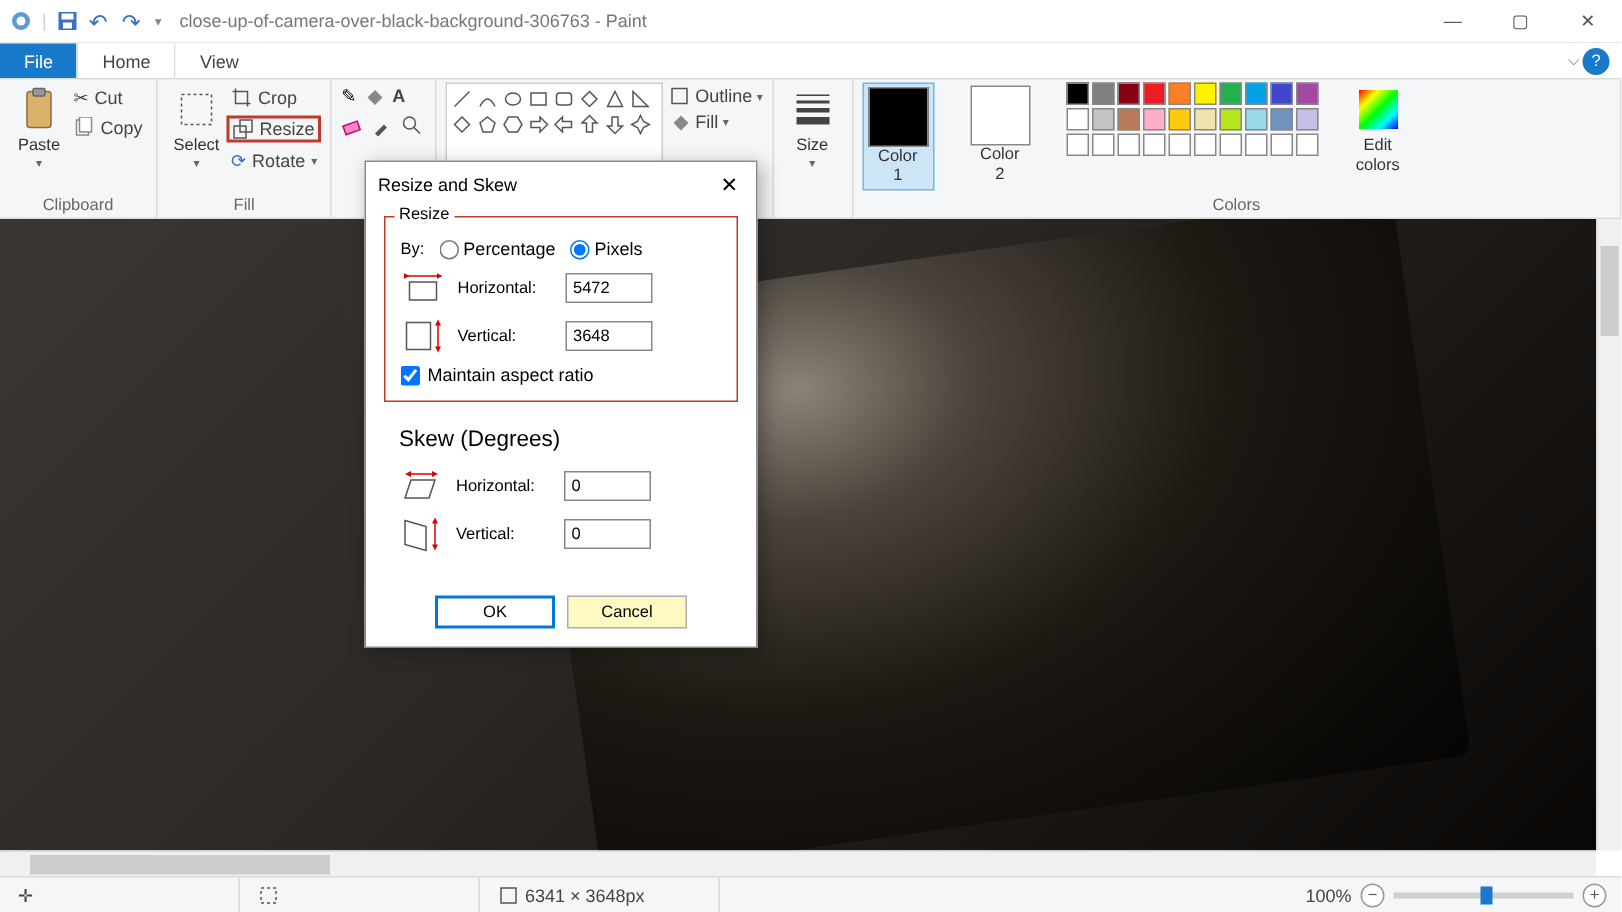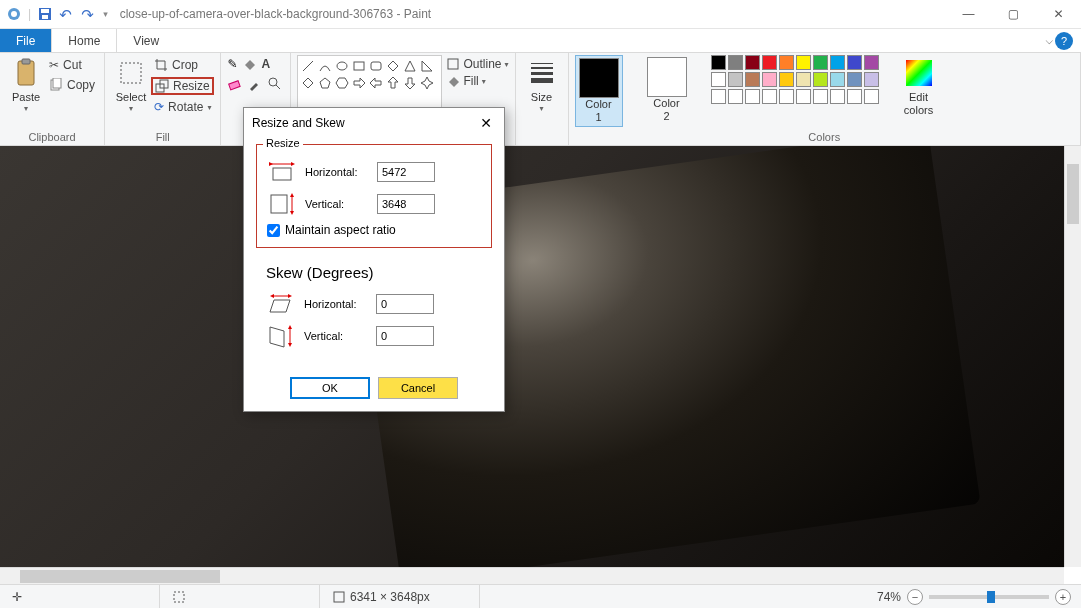--- a/index.html
+++ b/index.html
@@ -59,21 +59,21 @@
 .fieldset.plain { border: none; padding: 4px 10px 10px 10px; }
 .fieldset .legend { position: absolute; top: -8px; left: 6px; background: #fff; padding: 0 3px; font-size: 11px; }
 .row { display: flex; align-items: center; margin: 6px 0; gap: 10px; }
 .row label { font-size: 11px; white-space: nowrap; }
 .rb { display: flex; align-items: center; gap: 3px; font-size: 11px; }
 .rb input { margin: 0; }
 .dim-ico { width: 28px; height: 26px; display: inline-flex; align-items: center; justify-content: center; }
 .txtin { width: 58px; height: 20px; border: 1px solid #888; padding: 0 4px; font-size: 11px; }
 .cb { display: flex; align-items: center; gap: 5px; font-size: 11px; }
 .dlg-btns { display: flex; gap: 8px; justify-content: center; }
-.dlg-btns button { width: 80px; height: 22px; font-size: 11px; background: #fde047; border: 1px solid #adadad; }
+.dlg-btns button { width: 80px; height: 22px; font-size: 11px; background: #fef9c3; border: 1px solid #adadad; }
 .dlg-btns button.primary { background: #fff; border: 2px solid #0078d7; }
 svg { display: block; }
 </style>
 </head>
 <body>
 
 <div class="titlebar">
   <div class="qat">
     <span class="qat-icon">
         <svg width="16" height="16">
@@ -435,37 +435,48 @@
   <div class="cell" style="width:160px">
       <span>
         <svg width="14" height="14">
           <rect x="2" y="2" width="10" height="10" stroke="#555" fill="none"></rect>
         </svg>
       </span>
       <span>6341 × 3648px</span>
     </div>
   <div class="spacer"></div>
   <div class="zoom">
-    <span>74%</span>
+    <span>100%</span>
     <span class="zbtn">−</span>
     <div class="zoom-track">
         <div class="knob"></div>
       </div>
     <span class="zbtn">+</span>
   </div>
 </div>
 
 <div class="dialog">
   <div class="dialog-title">
     <span>Resize and Skew</span>
     <span class="x">✕</span>
   </div>
   <div class="dialog-body">
     <div class="fieldset">
       <span class="legend">Resize</span>
+      <div class="row">
+        <label>By:</label>
+        <label class="rb">
+            <input type="radio" name="by" style="">
+            <span>Percentage</span>
+          </label>
+        <label class="rb">
+            <input type="radio" name="by" checked="" style="">
+            <span>Pixels</span>
+          </label>
+      </div>
       <div class="row">
         <span class="dim-ico">
             <svg width="30" height="24">
               <line x1="4" y1="4" x2="26" y2="4" stroke="#d00" marker-start="url(#a)" marker-end="url(#a)"></line>
               <rect x="6" y="8" width="18" height="12" fill="#fff" stroke="#555"></rect>
               <defs>
                 <marker id="a" markerWidth="4" markerHeight="4" refX="2" refY="2" orient="auto">
                   <path d="M0 0L4 2L0 4z" fill="#d00"></path>
                 </marker>
               </defs>

